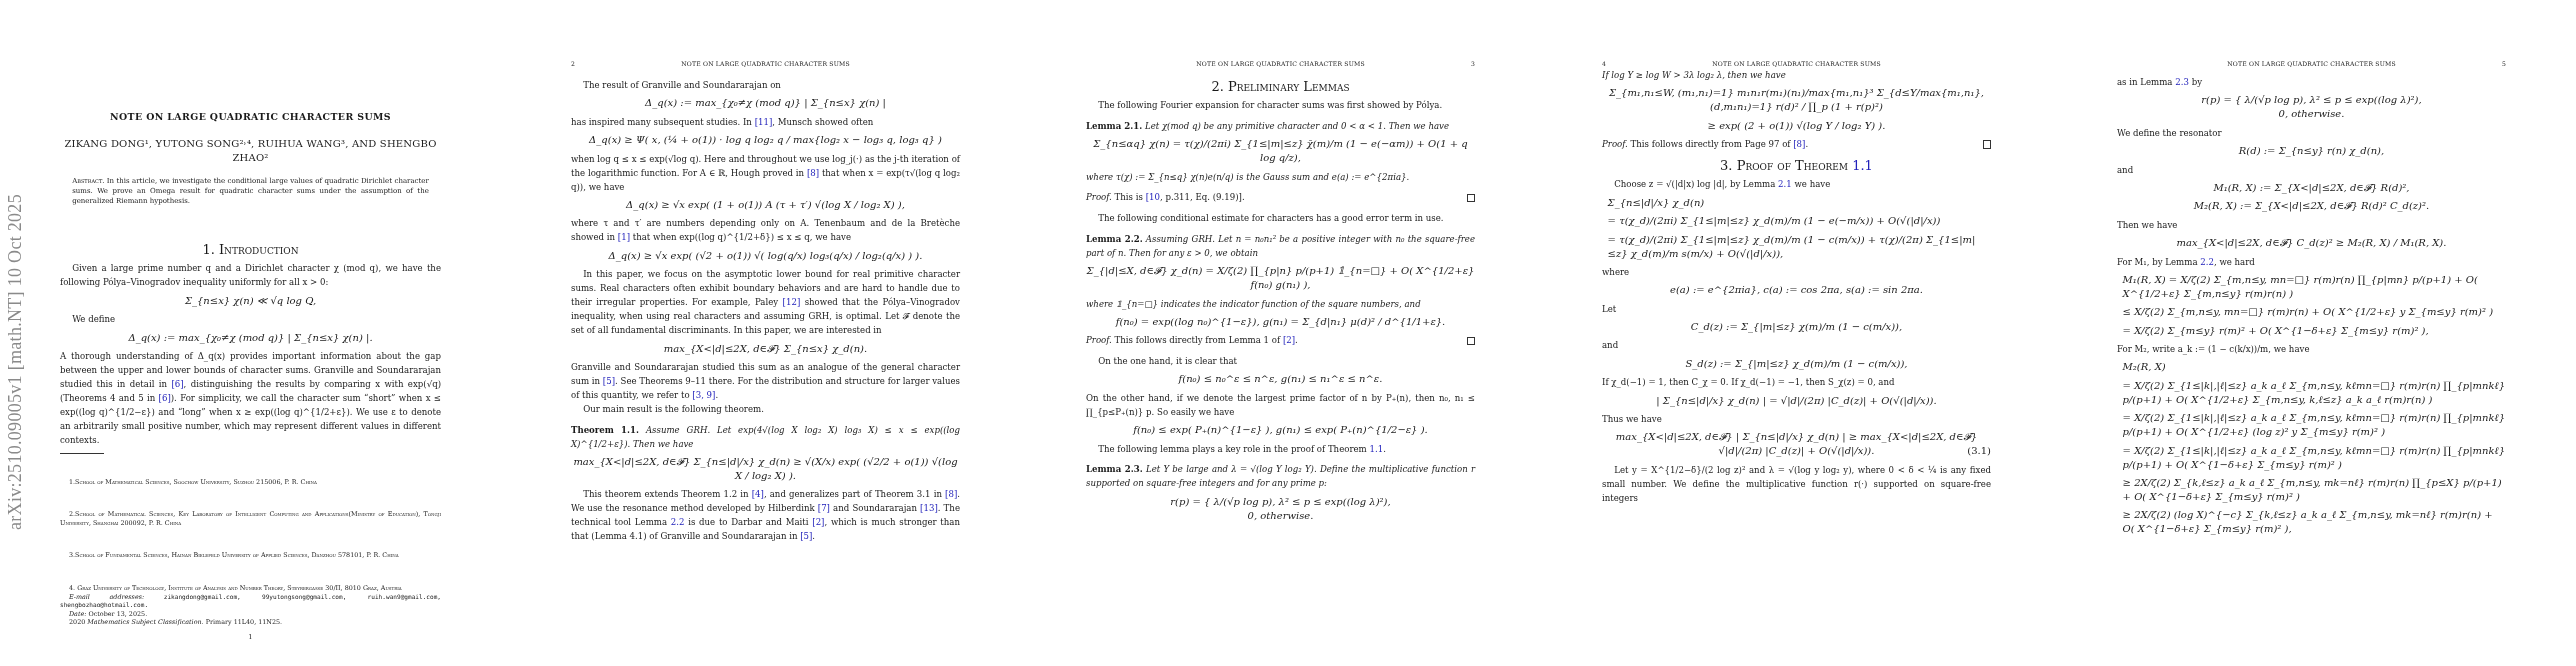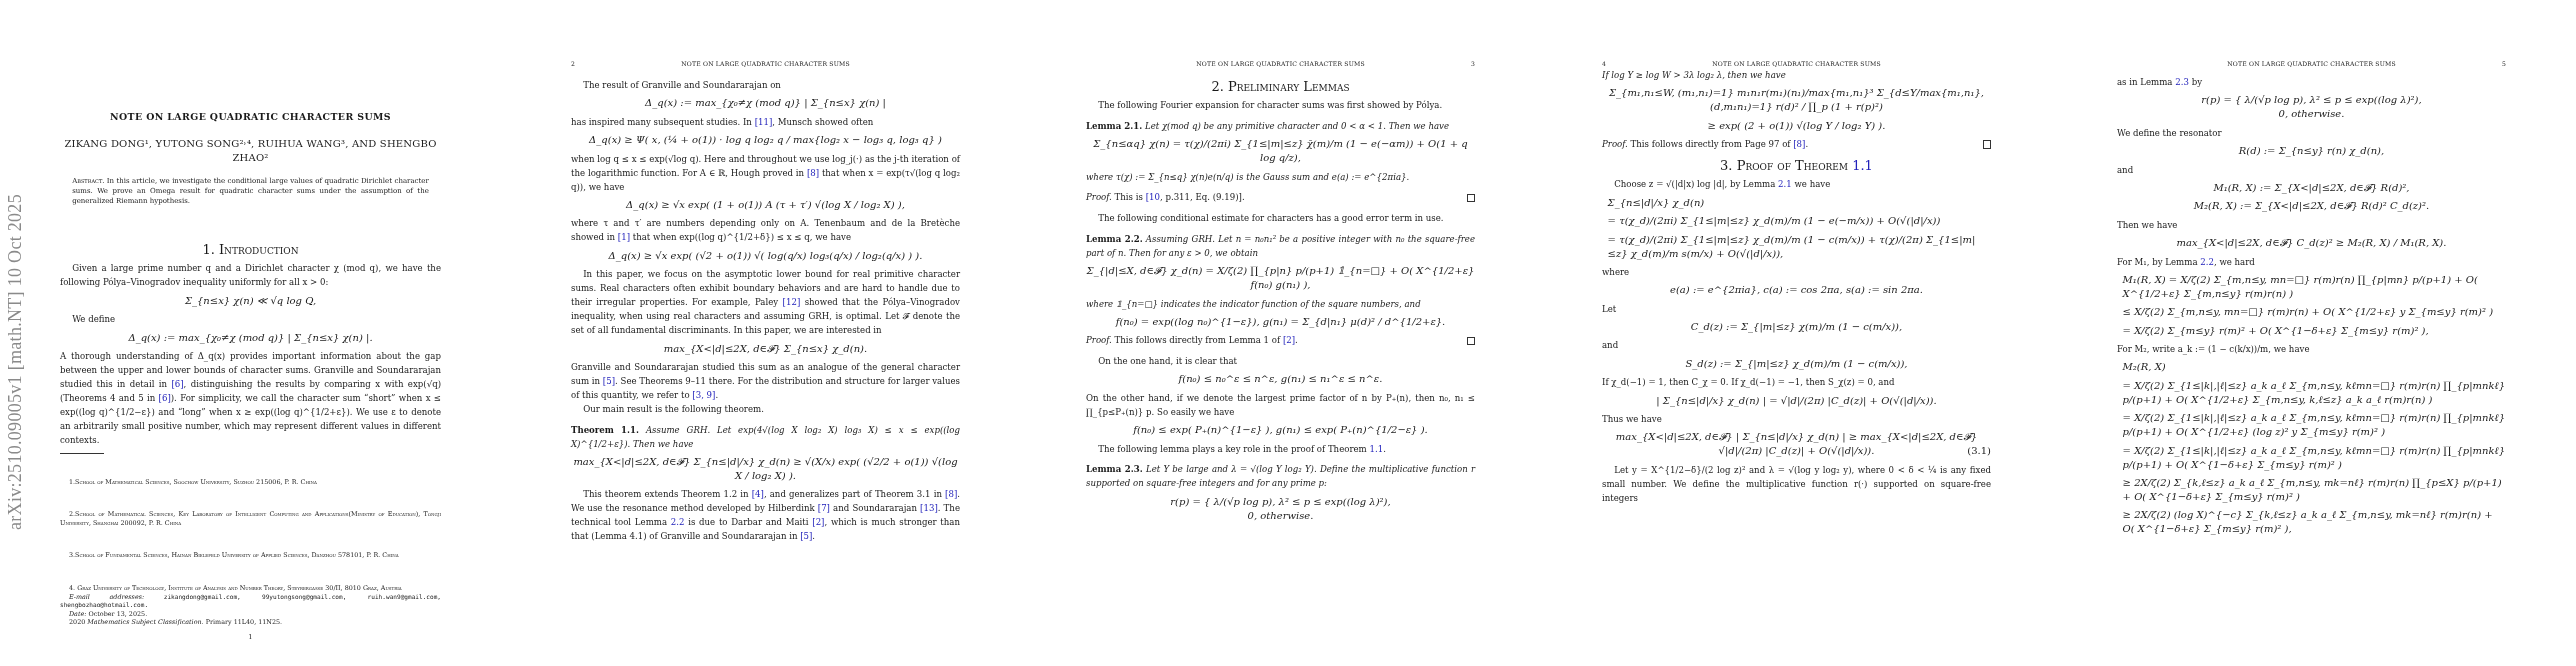--- a/index.html
+++ b/index.html
@@ -111,21 +111,21 @@
     <div class="eq">Σ_{n≤αq} χ(n) = τ(χ)/(2πi) Σ_{1≤|m|≤z} χ̄(m)/m (1 − e(−αm)) + O(1 + q log q/z),</div>
     <p class="it">where τ(χ) := Σ_{n≤q} χ(n)e(n/q) is the Gauss sum and e(a) := e^{2πia}.</p>
     <div class="gap"></div>
     <p><span class="it">Proof.</span><span> This is </span><span class="link">[10</span><span>, p.311, Eq. (9.19)].</span><span class="qed"></span></p>
     <div class="gap"></div>
     <p class="ind">The following conditional estimate for characters has a good error term in use.</p>
     <div class="gap"></div>
     <p class="thm"><b>Lemma 2.2.</b> <i>Assuming GRH. Let n = n₀n₁² be a positive integer with n₀ the square-free part of n. Then for any ε &gt; 0, we obtain</i></p>
     <div class="eq">Σ_{|d|≤X, d∈𝓕} χ_d(n) = X/ζ(2) ∏_{p|n} p/(p+1) 𝟙_{n=□} + O( X^{1/2+ε} f(n₀) g(n₁) ),</div>
     <p class="it">where 𝟙_{n=□} indicates the indicator function of the square numbers, and</p>
-    <div class="eq">f(n₀) = exp((log n₀)^{1−ε}),    g(n₁) = Σ_{d|n₁} μ(d)² / d^{1/2+ε}.</div>
+    <div class="eq">f(n₀) = exp((log n₀)^{1−ε}),    g(n₁) = Σ_{d|n₁} μ(d)² / d^{1/1+ε}.</div>
     <p><span class="it">Proof.</span><span> This follows directly from Lemma 1 of </span><span class="link">[2]</span><span>.</span><span class="qed"></span></p>
     <div class="gap"></div>
     <p class="ind">On the one hand, it is clear that</p>
     <div class="eq">f(n₀) ≤ n₀^ε ≤ n^ε,    g(n₁) ≤ n₁^ε ≤ n^ε.</div>
     <p>On the other hand, if we denote the largest prime factor of n by P₊(n), then n₀, n₁ ≤ ∏_{p≤P₊(n)} p. So easily we have</p>
     <div class="eq">f(n₀) ≤ exp( P₊(n)^{1−ε} ),    g(n₁) ≤ exp( P₊(n)^{1/2−ε} ).</div>
     <p class="ind"><span>The following lemma plays a key role in the proof of Theorem </span><span class="link">1.1</span><span>.</span></p>
     <div class="gap"></div>
     <p class="thm"><b>Lemma 2.3.</b> <i>Let Y be large and λ = √(log Y log₂ Y). Define the multiplicative function r supported on square-free integers and for any prime p:</i></p>
     <div class="eq">

